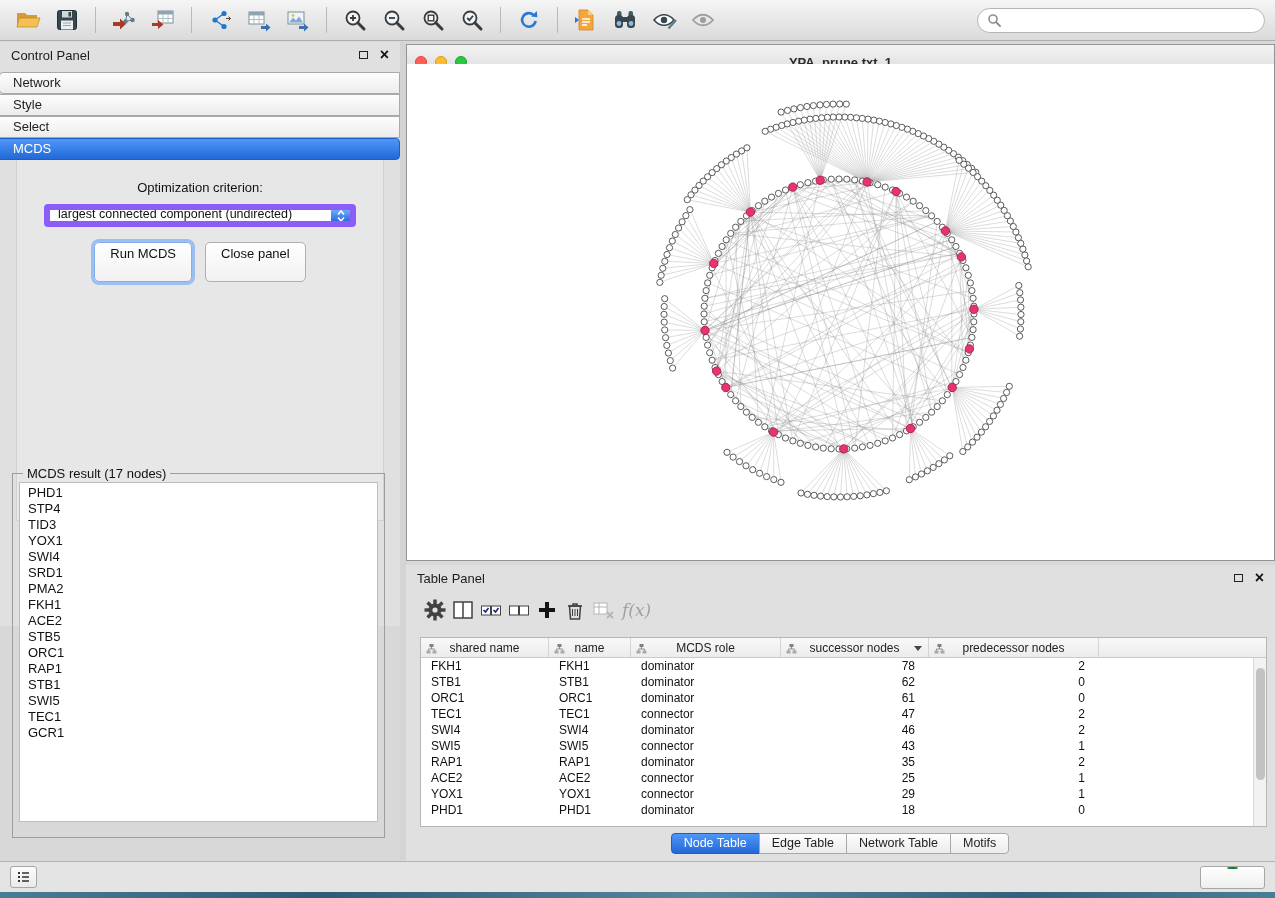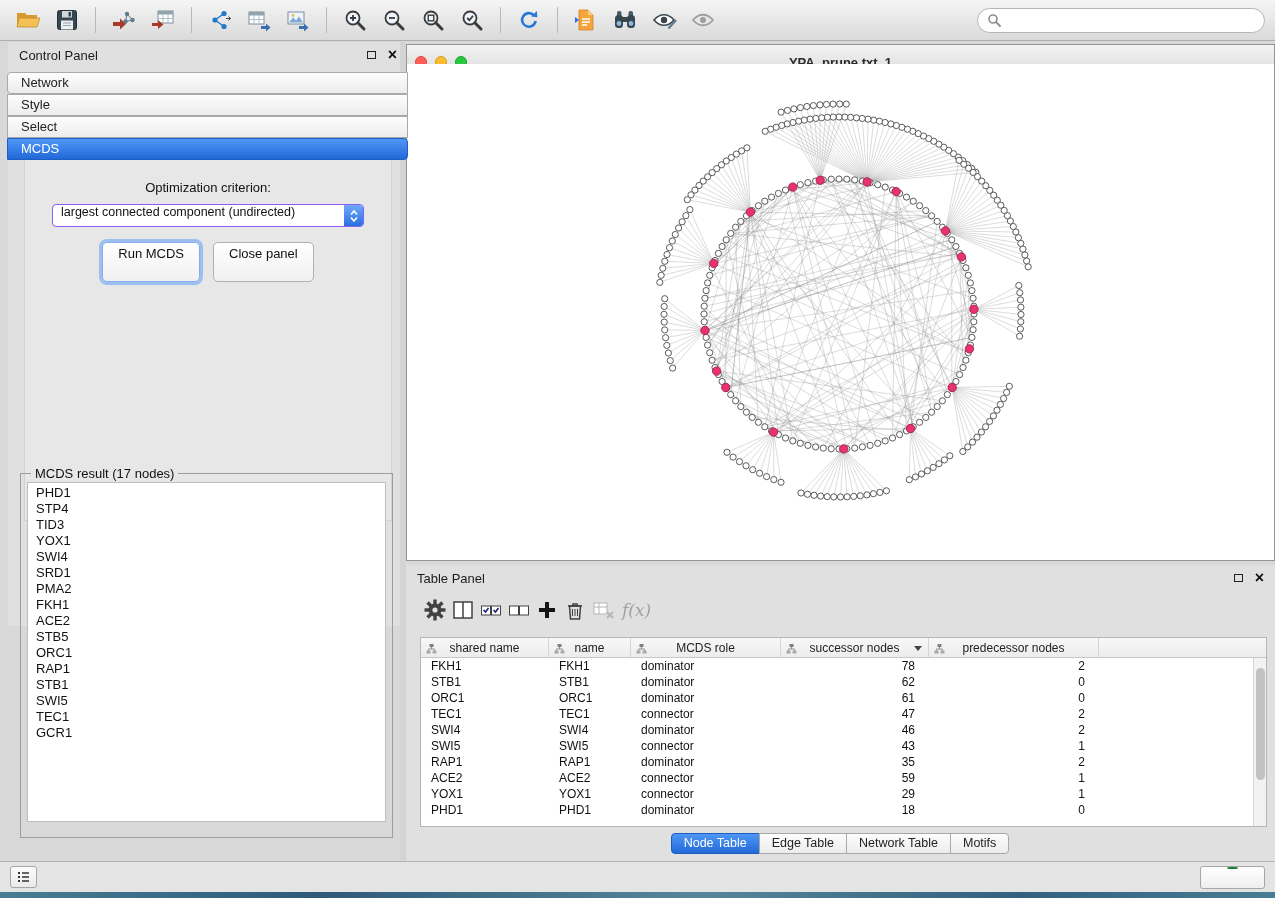--- a/index.html
+++ b/index.html
@@ -20,31 +20,31 @@
   .search-wrap input { border:none; outline:none; flex:1; font-size:13px; background:transparent; }
 
   
   .panel-header { height:26px; display:flex; align-items:center; padding:0 11px;
     font-size:13px; color:#1c1c1c; }
   .win-btns { margin-left:auto; display:flex; gap:12px; align-items:center; }
   .float-btn { width:9px; height:8px; border:1.5px solid #222; display:inline-block; cursor:pointer; }
   .close-x { font-size:16px; font-weight:bold; color:#111; line-height:12px; cursor:pointer; }
 
   
-  #control-panel { position:absolute; left:8px; top:42px; width:400px; height:584px; background:#e0e0e0; }
+  #control-panel { position:absolute; left:0; top:42px; width:400px; height:584px; background:#e0e0e0; }
   #cp-tabs { display:flex; justify-content:center; margin-top:4px; position:relative; z-index:2;flex-direction:column; }
   .cp-tab { font-size:13px; padding:2px 13px 3px; border:1px solid #a9a9a9;
     background:linear-gradient(#fdfdfd,#ececec); color:#222; margin-left:-1px; cursor:pointer; }
   .cp-tab:first-child { border-radius:4px 0 0 4px; }
   .cp-tab:last-child  { border-radius:0 4px 4px 0; }
   .cp-tab.active { background:linear-gradient(#4f97f7,#2268d8); color:#fff; border-color:#1d5dc4; }
   .cp-card { margin:-1px 16px 0; background:#e7e7e7; border:1px solid #d2d2d2; height:362px; padding-top:20px; }
   .opt-label { text-align:center; font-size:13px; color:#111; }
-  .combo { margin:9px auto 0; width:312px; height:23px; background:#fff; border:1px solid #8b5cf6;
-    border-radius:4px; display:flex; align-items:flex-start; overflow:hidden; cursor:pointer; }
+  .combo { margin:9px auto 0; width:312px; height:23px; background:#fff; border:6px solid #8b5cf6;
+    border-radius:4px; display:flex; align-items:flex-end; overflow:hidden; cursor:pointer; }
   .combo-text { font-size:12.5px; padding-left:8px; flex:1; white-space:nowrap; color:#111; }
   .combo-btn { width:19px; height:100%; background:linear-gradient(#6fa9f9,#2a6fe0);
     display:flex; align-items:center; justify-content:center; flex:none; }
   .btn-row { display:flex; justify-content:center; gap:13px; margin-top:15px; }
   .mac-btn { font-size:13px; padding:3px 15px 20px; background:linear-gradient(#ffffff,#f1f1f1);
     border:1px solid #b0b0b0; border-radius:5px; color:#111; cursor:pointer; }
   .mac-btn.focused { box-shadow:0 0 0 3px rgba(96,156,250,.55); border-color:#84aef0; }
   .mcds-fieldset { position:absolute; left:12px; right:15px; top:424px; height:372px;
     border:1px solid #9d9d9d; padding:1px 6px 6px; }
   .mcds-fieldset legend { font-size:13px; color:#111; padding:0 4px; margin-left:4px; }
@@ -1110,21 +1110,21 @@
             <div class="tp-cell">RAP1</div>
             <div class="tp-cell">dominator</div>
             <div class="tp-cell num">35</div>
             <div class="tp-cell num">2</div>
             <div class="tp-cell"></div>
           </div>
           <div class="tp-row">
             <div class="tp-cell">ACE2</div>
             <div class="tp-cell">ACE2</div>
             <div class="tp-cell">connector</div>
-            <div class="tp-cell num">59</div>
+            <div class="tp-cell num">25</div>
             <div class="tp-cell num">1</div>
             <div class="tp-cell"></div>
           </div>
           <div class="tp-row">
             <div class="tp-cell">YOX1</div>
             <div class="tp-cell">YOX1</div>
             <div class="tp-cell">connector</div>
             <div class="tp-cell num">29</div>
             <div class="tp-cell num">1</div>
             <div class="tp-cell"></div>

